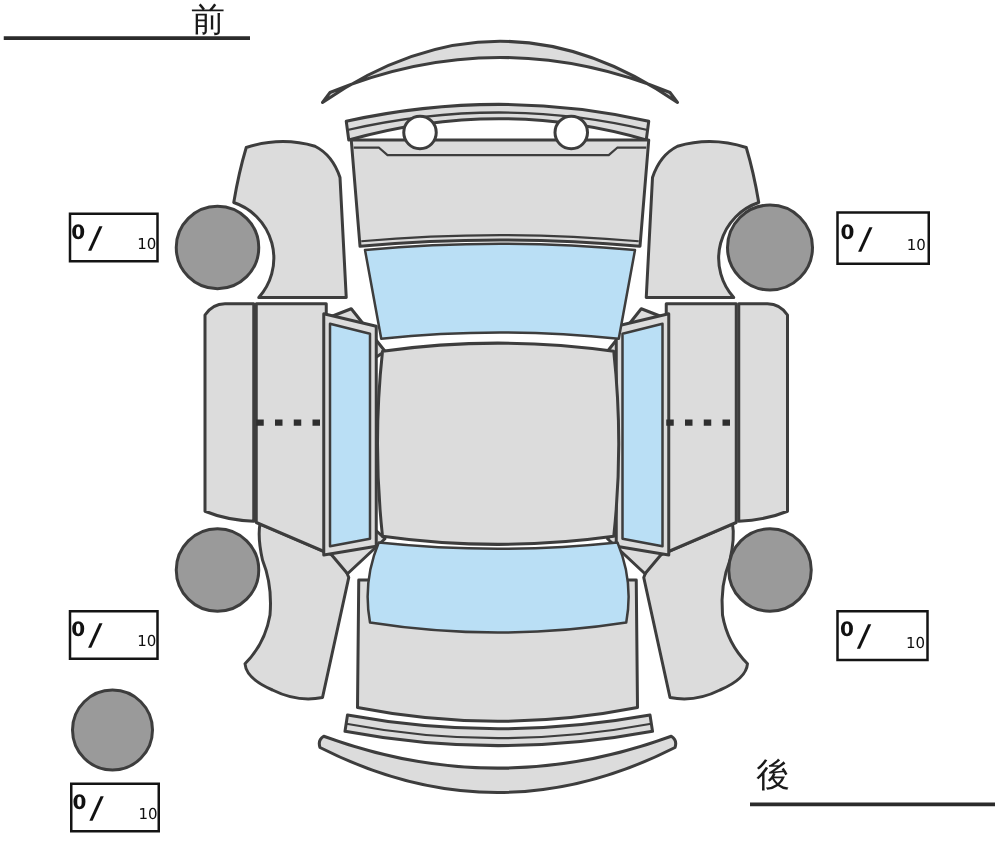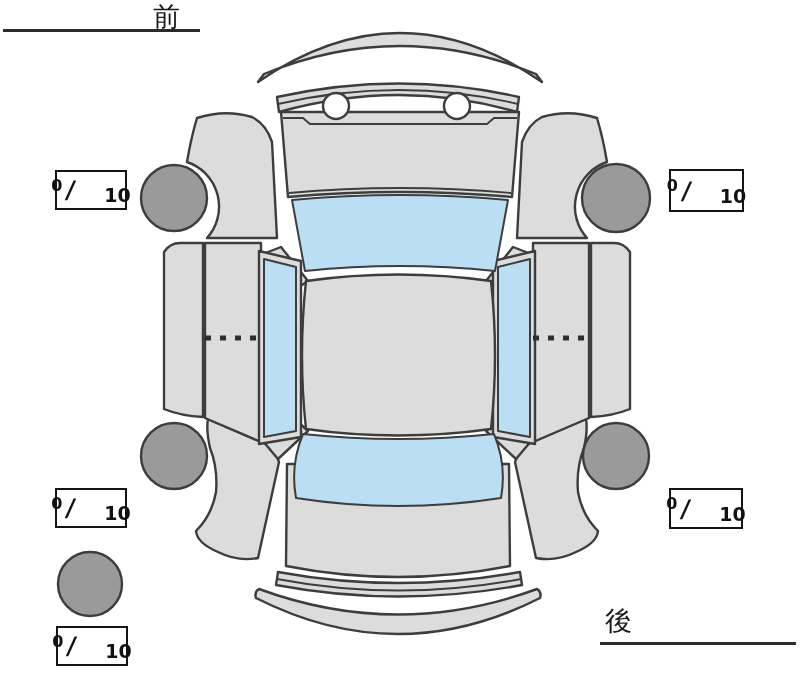--- a/index.html
+++ b/index.html
@@ -26,21 +26,21 @@
     position:absolute;
     width:72px;height:40px;
     background:#fff;
     border:2px solid #141414;
     display:flex;align-items:center;justify-content:center;
     color:#111;
     box-sizing:border-box;
   }
   .tread-box .num{font-size:16px;font-weight:bold;transform:translateY(-5px);}
   .tread-box .slash{font-size:24px;font-weight:bold;transform:skewX(-8deg);margin:0 1px 0 4px;line-height:1;}
-  .tread-box .max{font-size:19px;font-weight:bold;transform:translateY(5px);margin-left:28px;}
+  .tread-box .max{font-size:12px;font-weight:normal;transform:translateY(5px);margin-left:28px;}
   .pos-fl{left:55px;top:170px;}
   .pos-fr{left:669px;top:169px;width:75px;height:43px;}
   .pos-rl{left:55px;top:488px;}
   .pos-rr{left:669px;top:488px;width:74px;height:41px;}
   .pos-sp{left:56px;top:626px;}
 
   
   .orient-label{
     position:absolute;
     font-size:27px;

